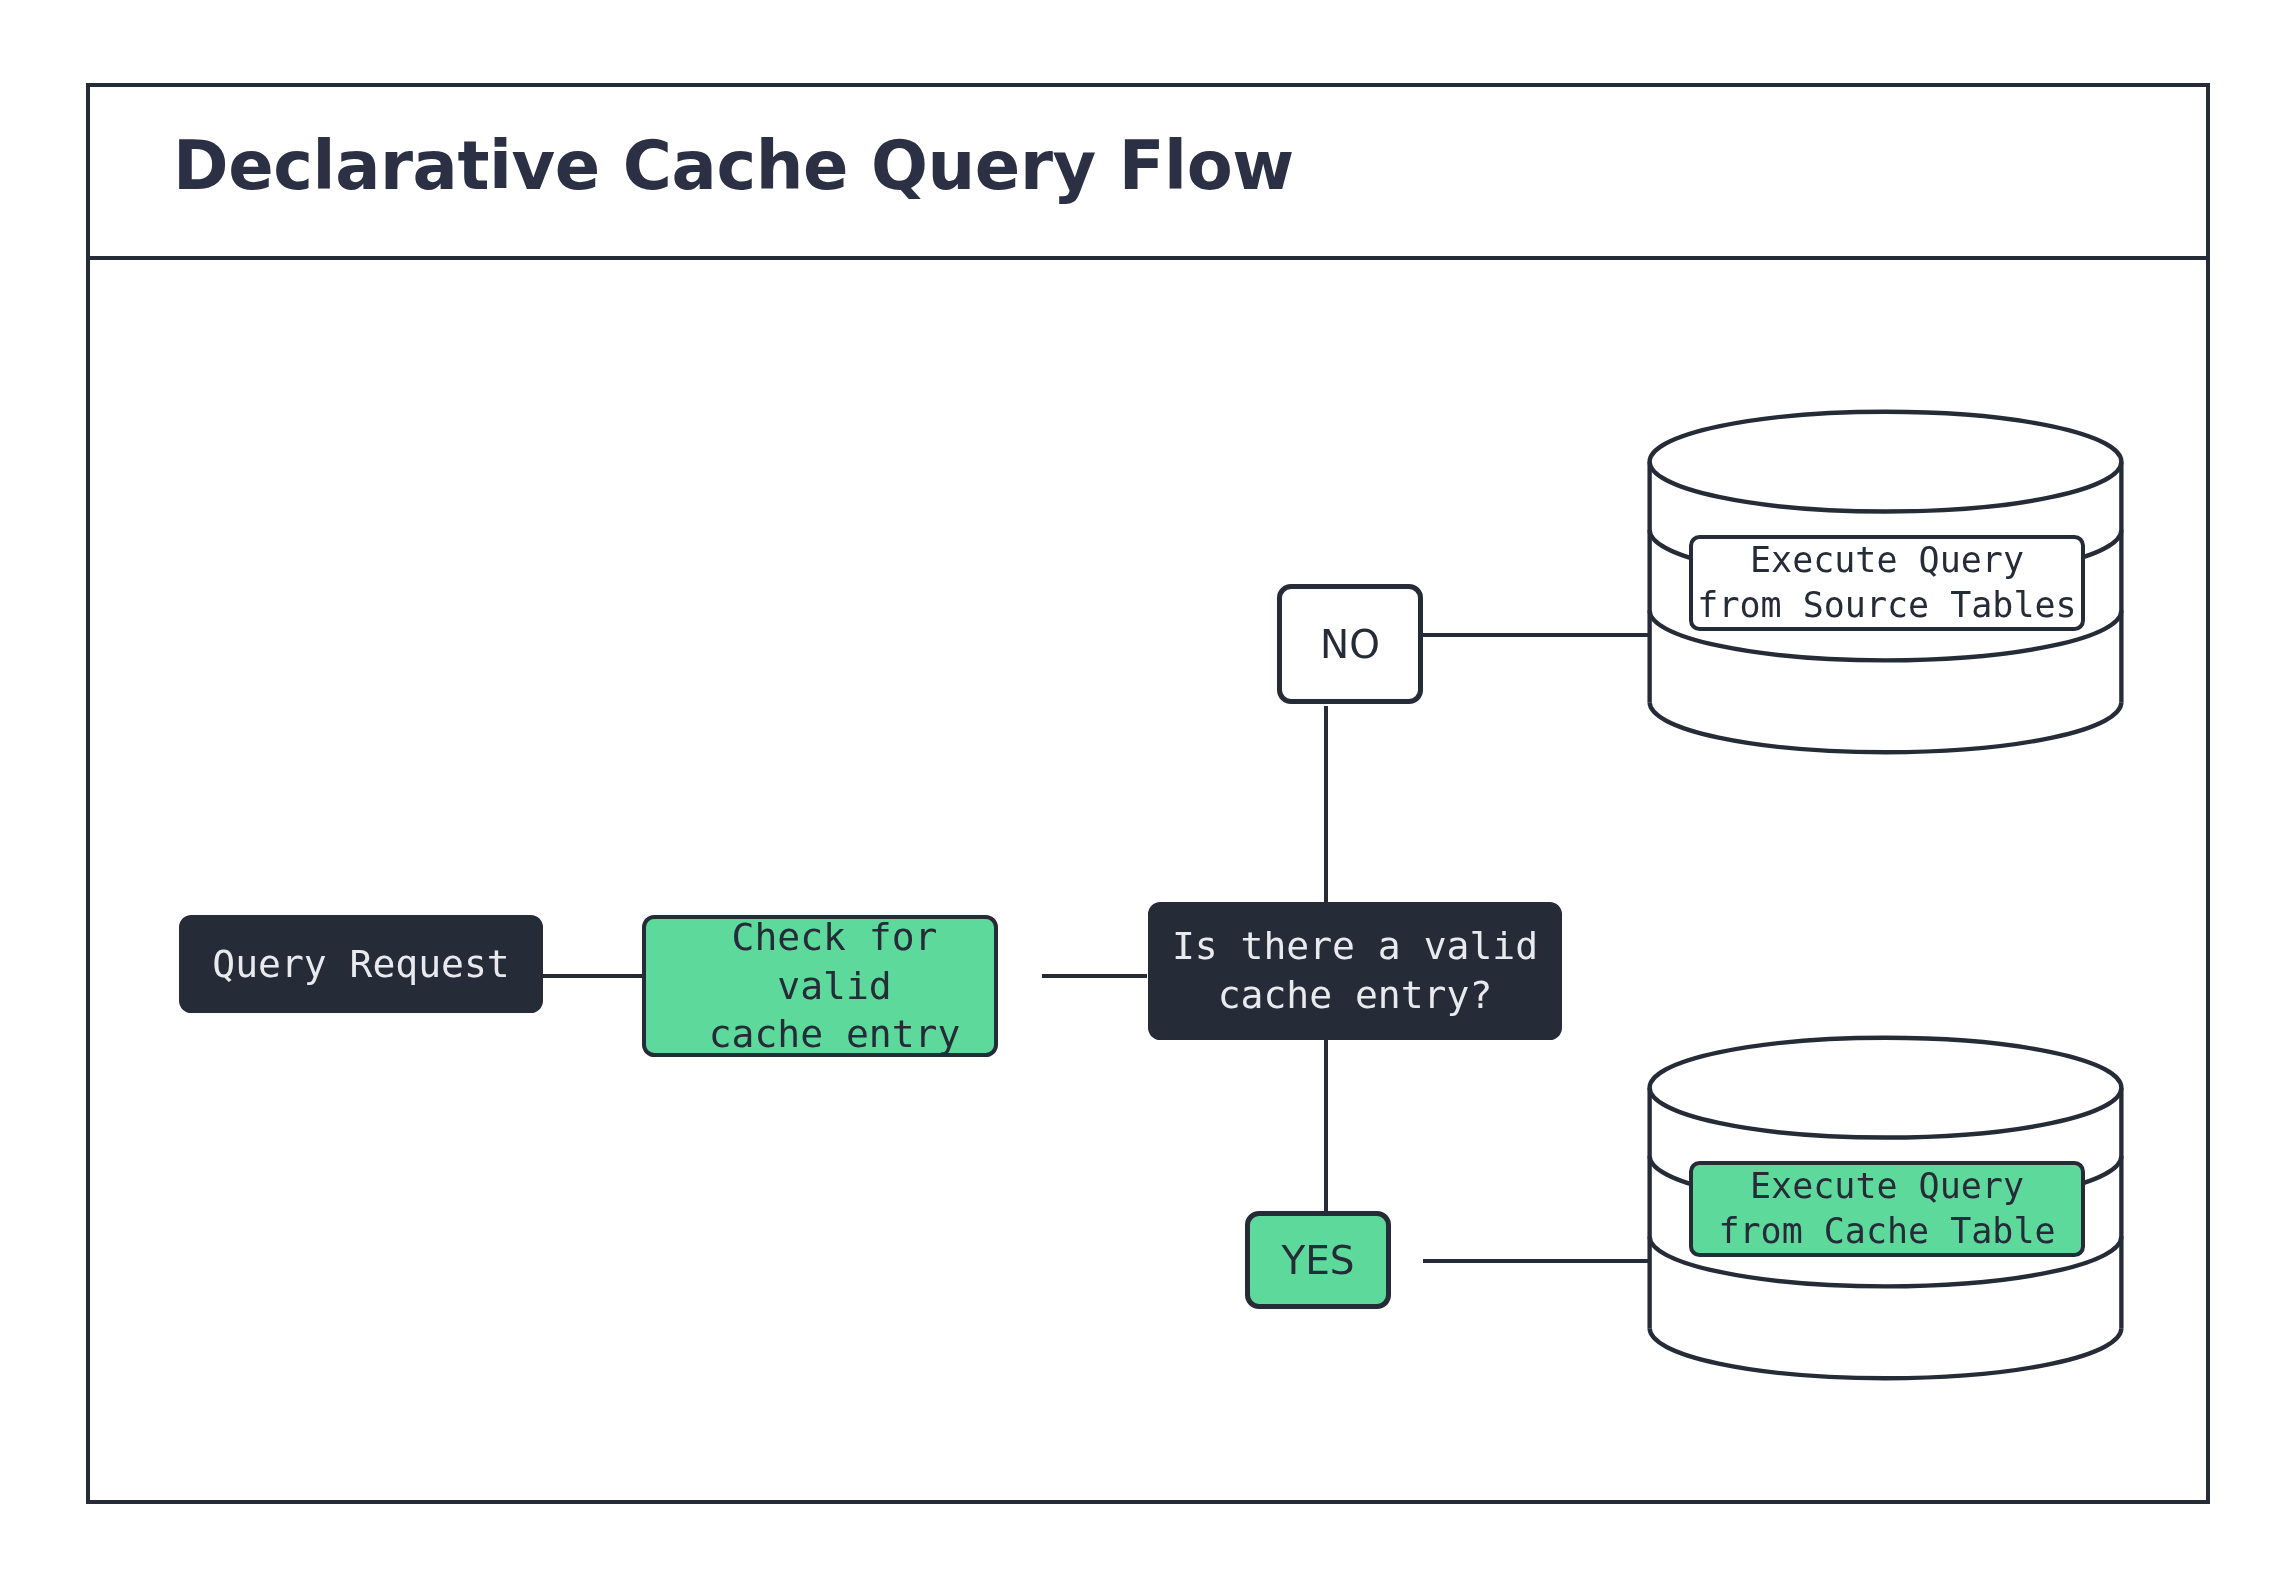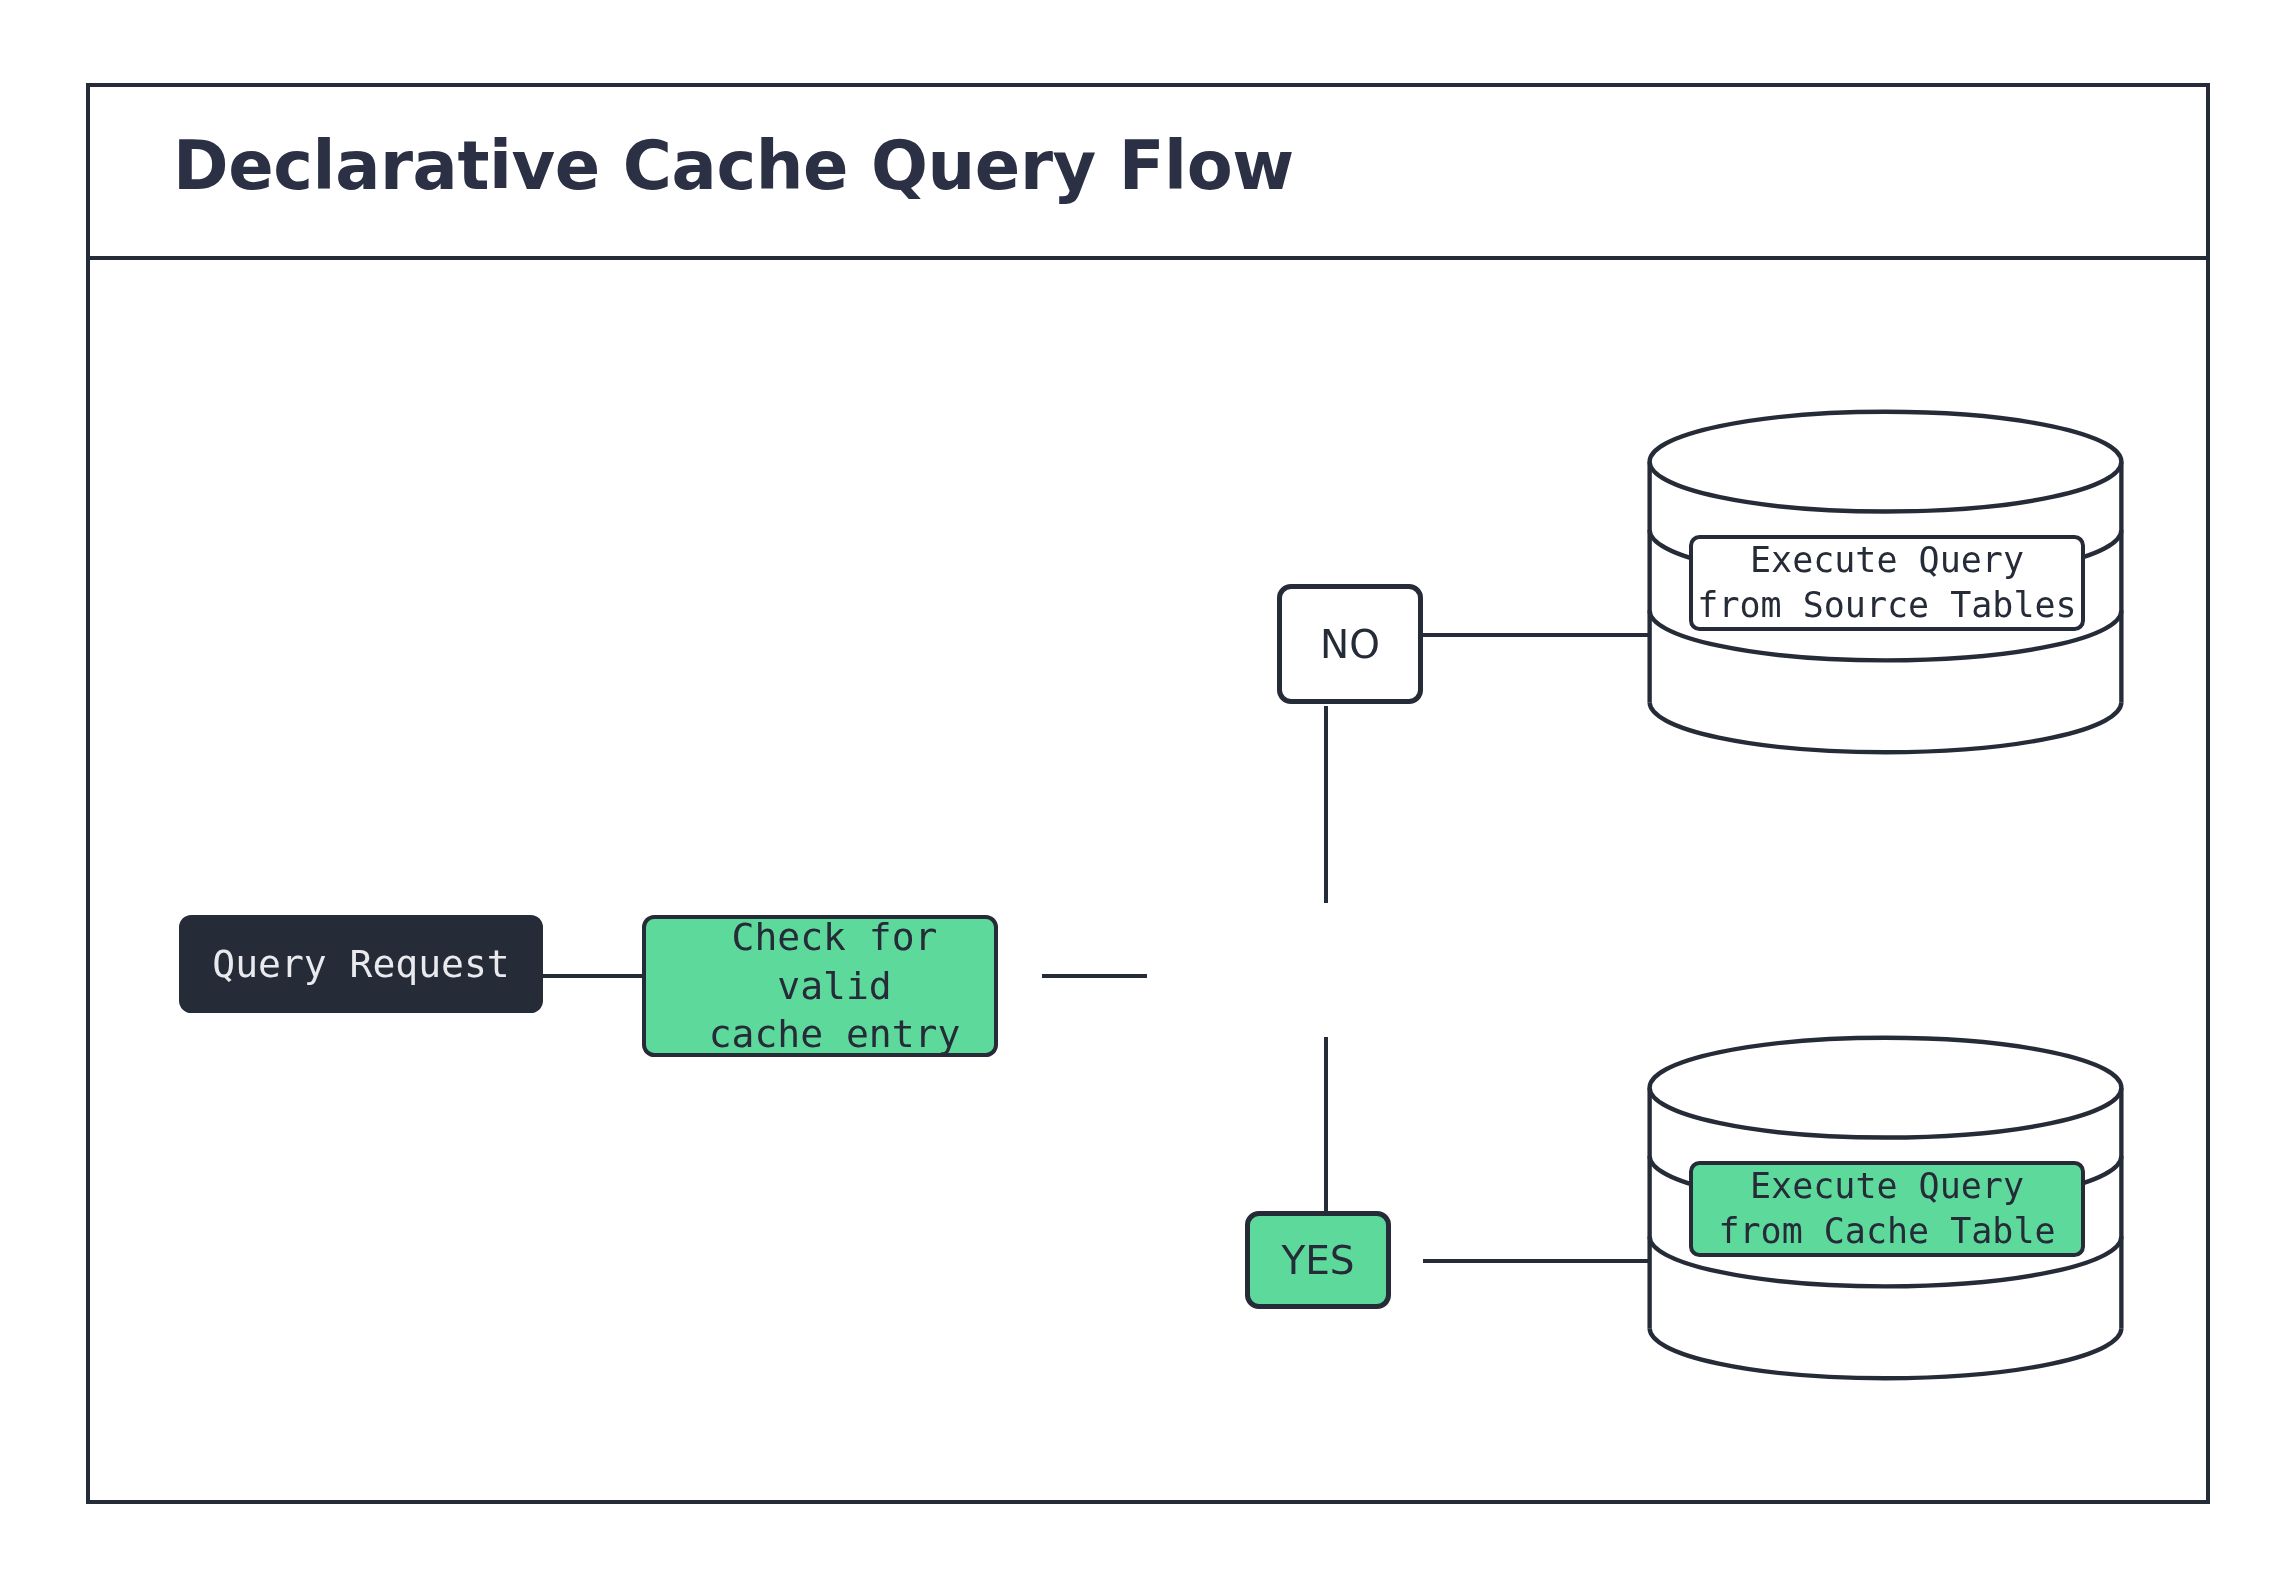--- a/index.html
+++ b/index.html
@@ -98,20 +98,22 @@
       </svg>
       <div class="dblabel green" style="left:42px;top:110px;width:396px;height:96px;position:absolute;">Execute Query
 from Cache Table</div>
     </div>
 
     <div class="node dark" style="left:89px;top:655px;width:364px;height:98px;">Query Request</div>
 
     <div class="node green" style="left:552px;top:655px;width:356px;height:142px;padding-left:29px;">Check for valid
 cache entry</div>
 
+    <div class="node dark" style="left:1058px;top:642px;width:414px;height:138px;">Is there a valid
+cache entry?</div>
 
     <div class="chip white" style="left:1187px;top:324px;width:146px;height:120px;">NO</div>
 
     <div class="chip green" style="left:1155px;top:951px;width:146px;height:98px;">YES</div>
 
   </div>
 </div>
 
 
 </body></html>

